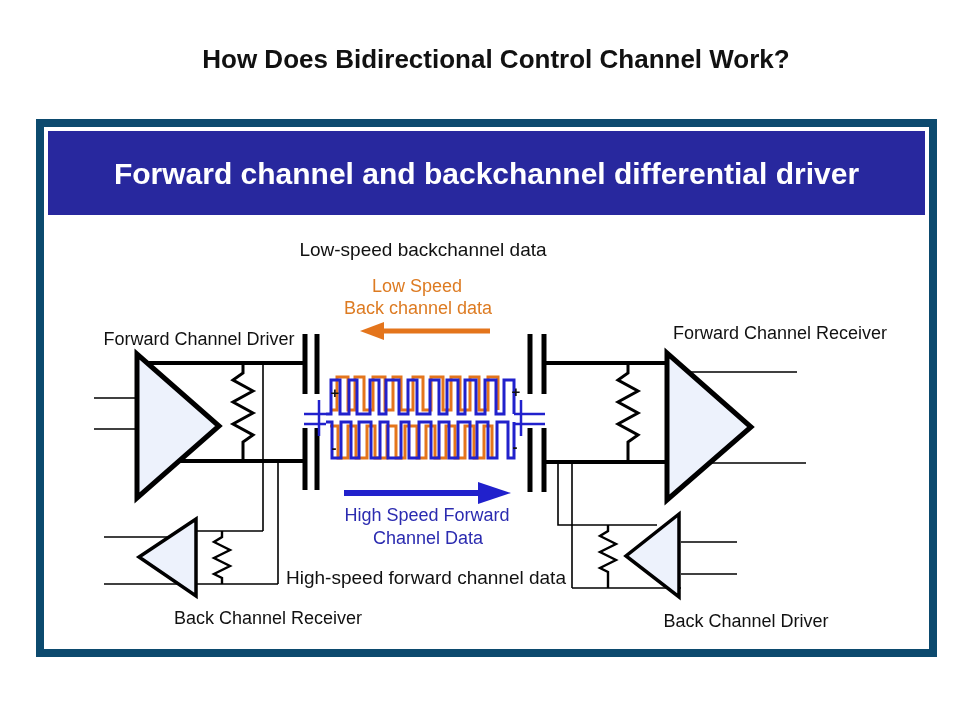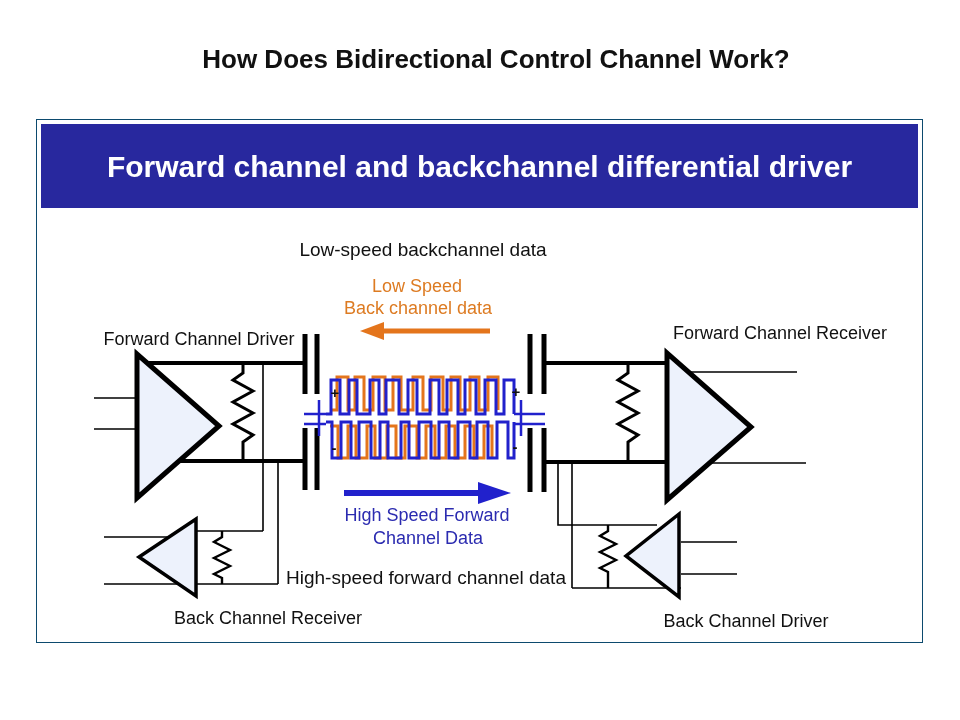--- a/index.html
+++ b/index.html
@@ -6,21 +6,21 @@
   body{
     width:960px;height:720px;position:relative;background:#ffffff;
     font-family:"Liberation Sans", sans-serif;overflow:hidden;
   }
   .slide-title{
     position:absolute;left:0;top:44px;width:960px;text-align:center;
     font-size:26px;font-weight:bold;color:#111111;letter-spacing:0px;padding-left:16px;
   }
   .frame{
     position:absolute;left:36px;top:119px;width:885px;height:522px;
-    border:1px solid #0c4a6e;background:#ffffff;
+    border:8px solid #0c4a6e;background:#ffffff;
   }
   .banner{
     margin:4px;height:84px;background:#28289E;color:#ffffff;
     display:flex;flex-direction:column;justify-content:center;align-items:center;
     font-weight:bold;font-size:30px;line-height:37px;text-align:center;
   }
   svg.circuit{position:absolute;left:0;top:0;width:960px;height:720px;}
   svg text{font-family:"Liberation Sans", sans-serif;}
   .lbl{fill:#111111;font-size:19px;}
   .lbl-sm{fill:#111111;font-size:18px;}

